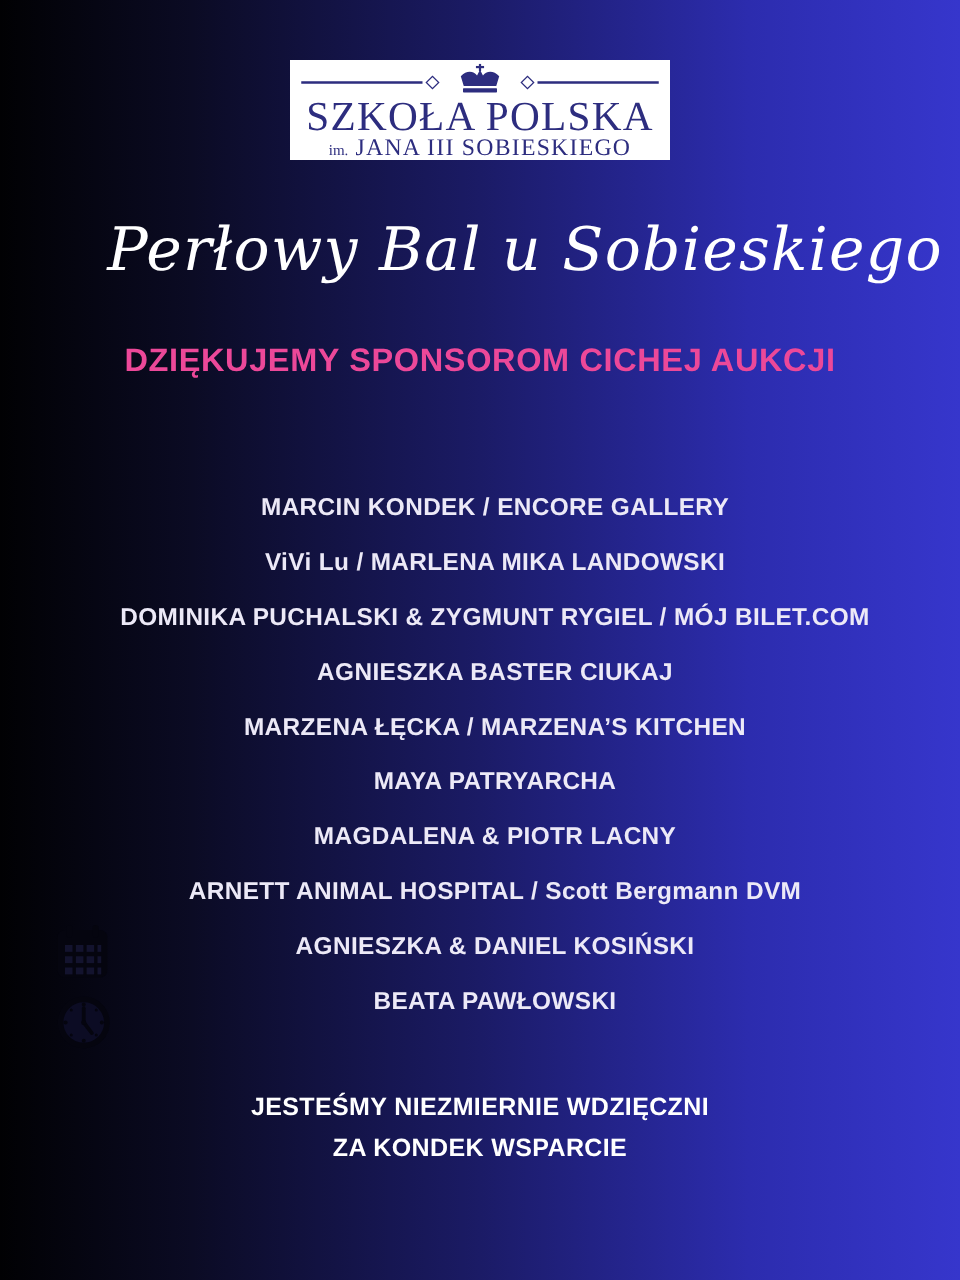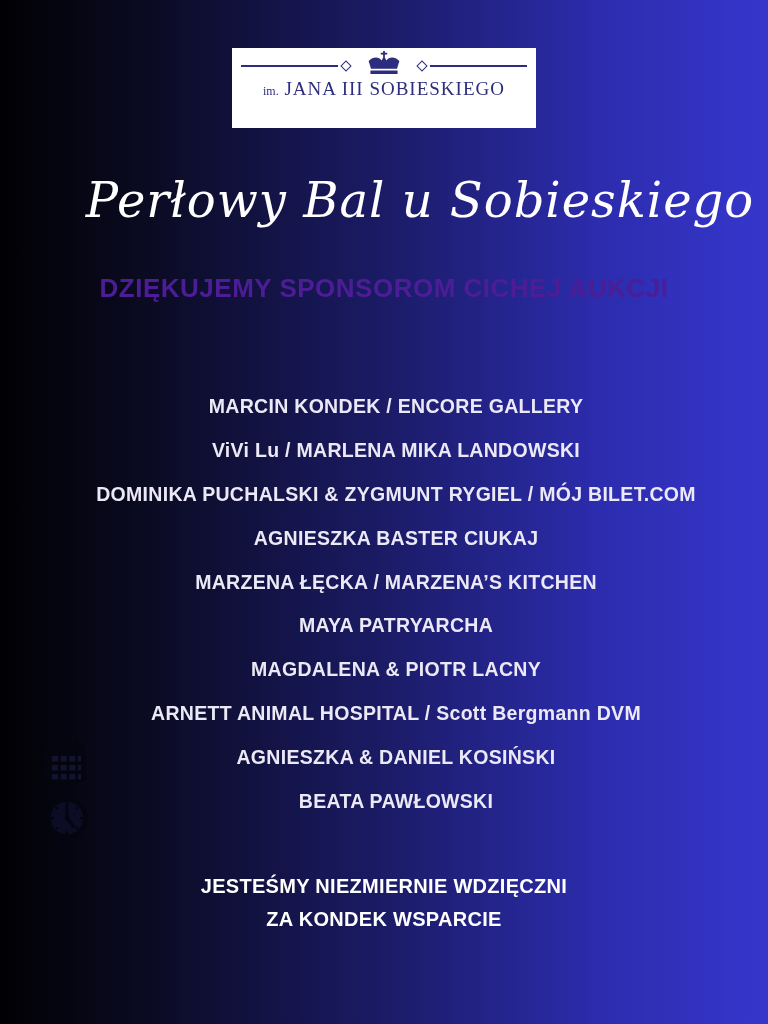--- a/index.html
+++ b/index.html
@@ -36,21 +36,21 @@
   .event-title{
     position:absolute;top:150px;left:0;width:768px;height:100px;
     display:flex;align-items:center;justify-content:center;
     font-family:"DejaVu Serif",serif;font-style:italic;font-weight:400;
     font-size:48px;color:#ffffff;letter-spacing:1px;white-space:nowrap;margin-left:36px;
   }
 
   
   .heading{
     position:absolute;top:272px;left:0;width:768px;
-    text-align:center;color:#4c1d95;font-size:26px;font-weight:600;
+    text-align:center;color:#ec4899;font-size:26px;font-weight:600;
     letter-spacing:0.5px;line-height:32px;white-space:nowrap;
   }
 
   
   .sponsors{position:absolute;top:385px;left:12px;width:768px;}
   .sponsor-line{
     height:43.8px;display:flex;align-items:center;justify-content:center;
     color:#ece9f7;font-size:19.5px;font-weight:600;letter-spacing:0.3px;
     white-space:nowrap;
   }
@@ -81,20 +81,21 @@
             <rect x="30.5" y="0" width="3" height="10"></rect>
             <rect x="26.5" y="3" width="11" height="3"></rect>
             <path d="M6,17 C14,8 24,10 28,16 L32,8 L36,16 C40,10 50,8 58,17 L54,30 L10,30 Z"></path>
             <rect x="9" y="33" width="46" height="6" rx="1"></rect>
           </g>
         </svg>
       </span>
       <span class="logo-diamond"></span>
       <span class="logo-rule"></span>
     </div>
+    <div class="logo-name">SZKOŁA POLSKA</div>
     <div class="logo-subname">
       <span class="im">im.</span>
       <span>JANA III SOBIESKIEGO</span>
     </div>
   </div>
 
   <div class="event-title">Perłowy Bal u Sobieskiego</div>
 
   <div class="heading">DZIĘKUJEMY SPONSOROM CICHEJ AUKCJI</div>
 

